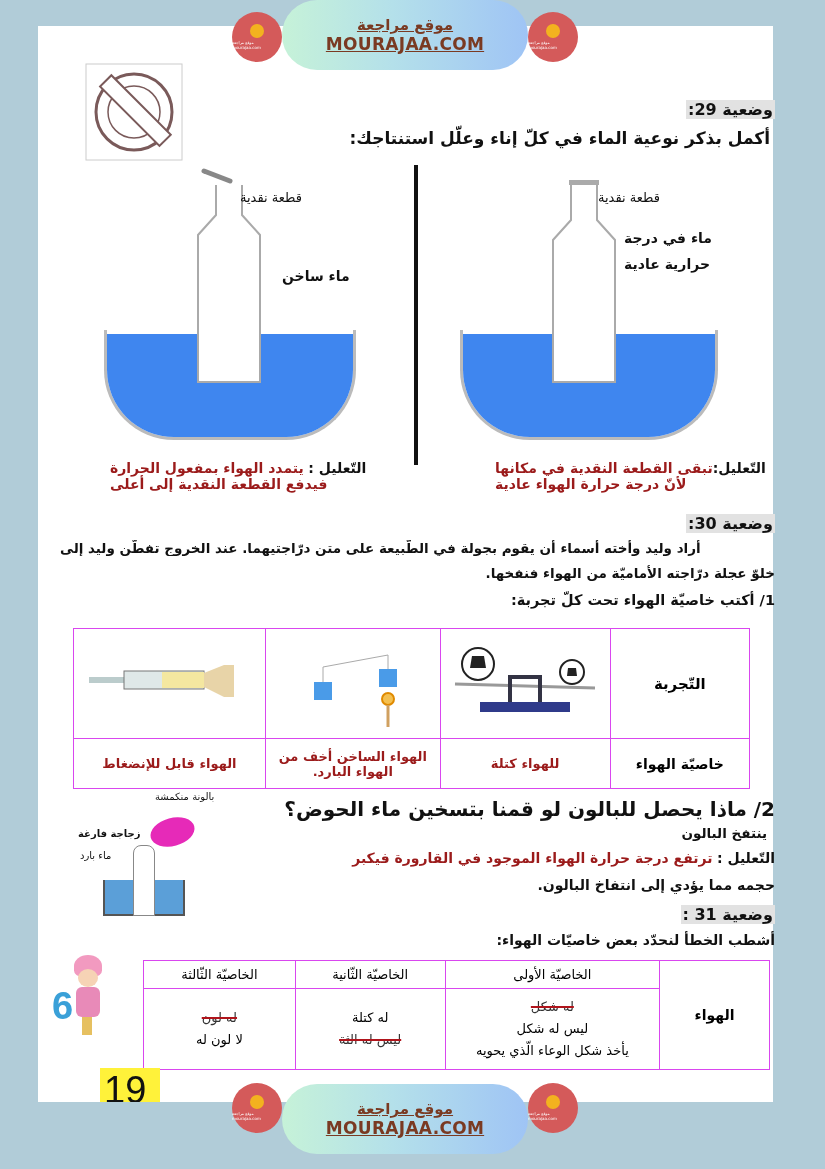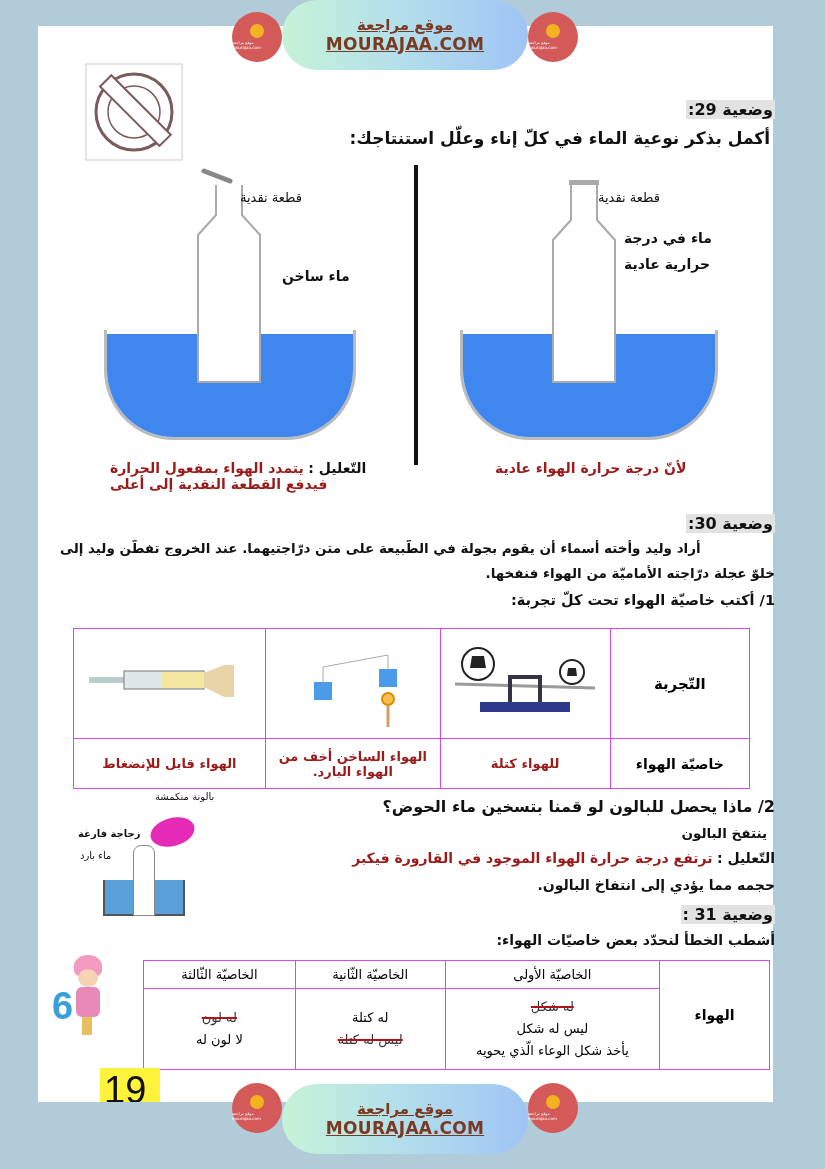--- a/index.html
+++ b/index.html
@@ -81,20 +81,21 @@
   <svg class="abs" style="left:545px;top:180px;" width="80" height="205" viewBox="0 0 80 205">
     <path d="M26 4 V40 L8 60 V202 H70 V60 L52 40 V4 Z" fill="#fff" stroke="#aaa" stroke-width="2"></path>
     <rect x="24" y="0" width="30" height="5" fill="#aaa"></rect>
   </svg>
   <div class="abs rtl txt" style="left:598px;top:190px;font-size:13px;">قطعة نقدية</div>
   <div class="abs rtl txt b red" style="left:624px;top:230px;font-size:14px;">ماء في درجة</div>
   <div class="abs rtl txt b red" style="left:624px;top:256px;font-size:14px;">حرارية عادية</div>
 </div>
 
 <div class="abs rtl txt" style="right:50px;top:460px;font-size:14px;width:280px;">
+  <div><span class="b">التّعليل:</span><span class="b red">تبقى القطعة النقدية في مكانها</span></div>
   <div class="b red">لأنّ درجة حرارة الهواء عادية</div>
 </div>
 <div class="abs rtl txt" style="left:110px;top:460px;font-size:14px;width:280px;">
   <div><span class="b">التّعليل :</span> <span class="b red">يتمدد الهواء بمفعول الحرارة</span></div>
   <div class="b red">فيدفع القطعة النقدية إلى أعلى</div>
 </div>
 
 <div class="abs rtl txt title" style="right:50px;top:514px;padding-left:16px;">
   <span class="sect">وضعية 30:</span>
 </div>
@@ -139,21 +140,21 @@
   </tr>
   <tr style="height:50px;">
     <td class="b" style="font-size:14px;">خاصيّة الهواء</td>
     <td class="b red" style="font-size:13px;">للهواء كتلة</td>
     <td class="b red" style="font-size:13px;">الهواء الساخن أخف من الهواء البارد.</td>
     <td class="b red" style="font-size:13px;">الهواء قابل للإنضغاط</td>
   </tr>
 </tbody>
   </table>
 
-<div class="abs rtl txt b" style="right:50px;top:797px;font-size:16px;">2/ ماذا يحصل للبالون لو قمنا بتسخين ماء الحوض؟</div>
+<div class="abs rtl txt b" style="right:50px;top:797px;font-size:20px;">2/ ماذا يحصل للبالون لو قمنا بتسخين ماء الحوض؟</div>
 <div class="abs rtl txt b red" style="right:58px;top:825px;font-size:13.5px;">ينتفخ البالون</div>
 <div class="abs rtl txt" style="right:50px;top:850px;font-size:14px;">
   <span class="b">التّعليل :</span>
   <span class="b red">ترتفع درجة حرارة الهواء الموجود في القارورة فيكبر</span>
 </div>
 <div class="abs rtl txt b red" style="right:50px;top:877px;font-size:14px;">حجمه مما يؤدي إلى انتفاخ البالون.</div>
 
 <div>
   <div class="abs txt" style="left:155px;top:791px;font-size:10px;">بالونة منكمشة</div>
   <div class="abs txt" style="left:78px;top:828px;font-size:10px;font-weight:bold;">زجاجة فارغة</div>
@@ -177,21 +178,21 @@
     <td style="width:152px;font-size:13px;">الخاصيّة الثّالثة</td>
   </tr>
   <tr style="font-size:13px;line-height:22px;">
     <td>
       <div class="strike">له شكل</div>
       <div>ليس له شكل</div>
       <div>يأخذ شكل الوعاء الّذي يحويه</div>
     </td>
     <td>
       <div>له كتلة</div>
-      <div class="strike">ليس له كتلة</div>
+      <div class="strike">ليس له الثة</div>
     </td>
     <td>
       <div class="strike">له لون</div>
       <div>لا لون له</div>
     </td>
   </tr>
 </tbody>
   </table>
 
 <div class="abs" style="left:68px;top:955px;width:36px;height:80px;">

